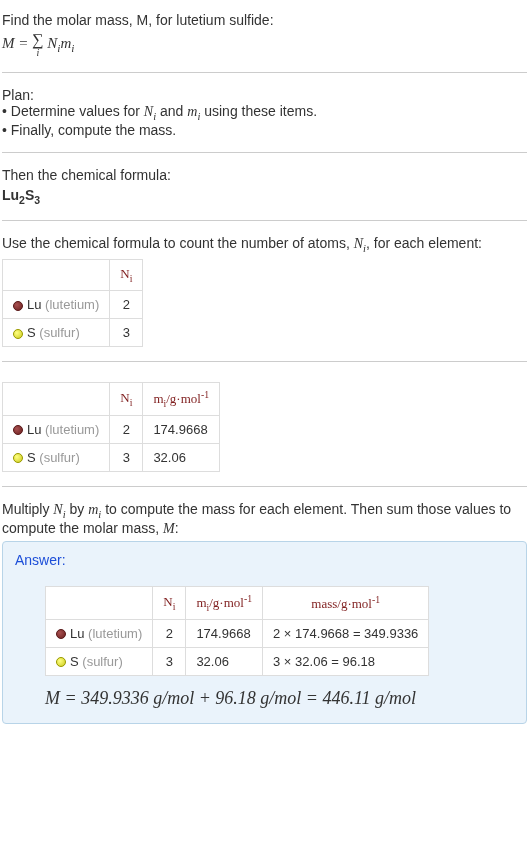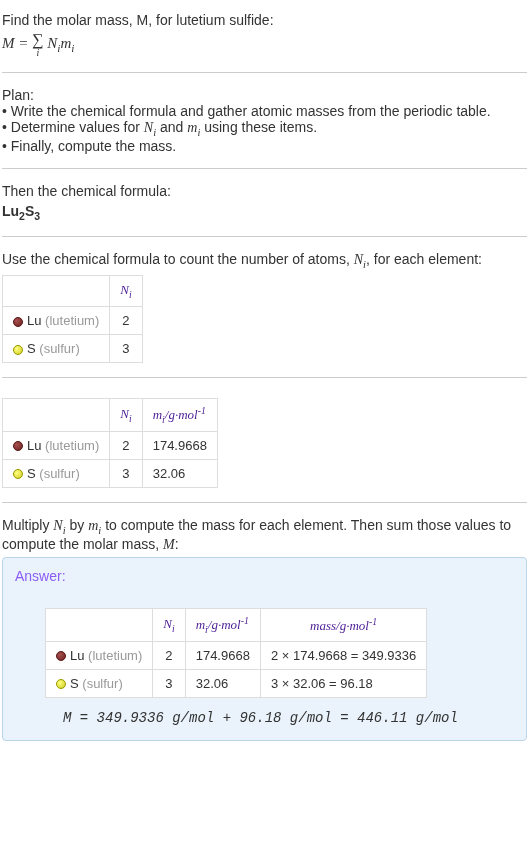--- a/index.html
+++ b/index.html
@@ -43,22 +43,21 @@
       margin-top: 6px;
     }
     th, td {
       border: 1px solid #ddd;
       padding: 6px 10px;
       text-align: left;
       font-size: 13px;
       font-weight: normal;
     }
     th {
-      color: #4c1d95;
-      font-style: italic;
+      color: #7f1d1d;
       font-family: "Times New Roman", serif;
     }
     .elem-cell { color: #999; }
     .elem-name { color: #333; }
     .swatch {
       display: inline-block;
       width: 10px;
       height: 10px;
       border-radius: 50%;
       border: 1px solid #888;
@@ -69,54 +68,53 @@
     .swatch-s { background: radial-gradient(circle at 35% 35%, #ffff80, #cccc20); border-color:#999900; }
     td.num { text-align: center; }
     .answer-box {
       background: #eaf3fb;
       border: 1px solid #b8d4e8;
       border-radius: 4px;
       padding: 10px 12px 14px 12px;
       margin-top: 4px;
     }
     .answer-box .label {
-      color: #8b5cf6;
-      margin-bottom: 24px;
+      color: #1d4ed8;
+      margin-bottom: 18px;
     }
     .answer-box table {
       background: #fff;
       margin-left: 30px;
       margin-bottom: 12px;
     }
     .answer-box table th, .answer-box table td {
       border: 1px solid #ddd;
     }
     .final-mass {
       font-style: italic;
-      font-family: Liberation Mono, monospace;
-      margin-left: 48px;
-      font-size: 14px;
+      font-family: Liberation Serif, serif;
+      margin-left: 30px;
+      font-size: 18px;
     }
     .ital { font-style: italic; font-family: "Times New Roman", serif; }
   </style>
 </head>
 <body>
 
 <div class="section">
   <div><span>Find the molar mass, M, for lutetium sulfide:</span></div>
   <div class="formula-line">
     <span>M = </span><span class="sigma"><span class="sum">∑</span><span class="sub">i</span></span><span> N<sub>i</sub>m<sub>i</sub></span>
   </div>
 </div>
 
 <hr class="divider">
 
 <div class="section">
   <div>Plan:</div>
-  <div>• Write the chemical formula and gather atomic masses from the periodic table.</div>
   <div>
     <span>• Determine values for </span><span class="ital">N<sub>i</sub></span><span> and </span><span class="ital">m<sub>i</sub></span><span> using these items.</span>
   </div>
   <div>• Finally, compute the mass.</div>
 </div>
 
 <hr class="divider">
 
 <div class="section">
   <div>Then the chemical formula:</div>

